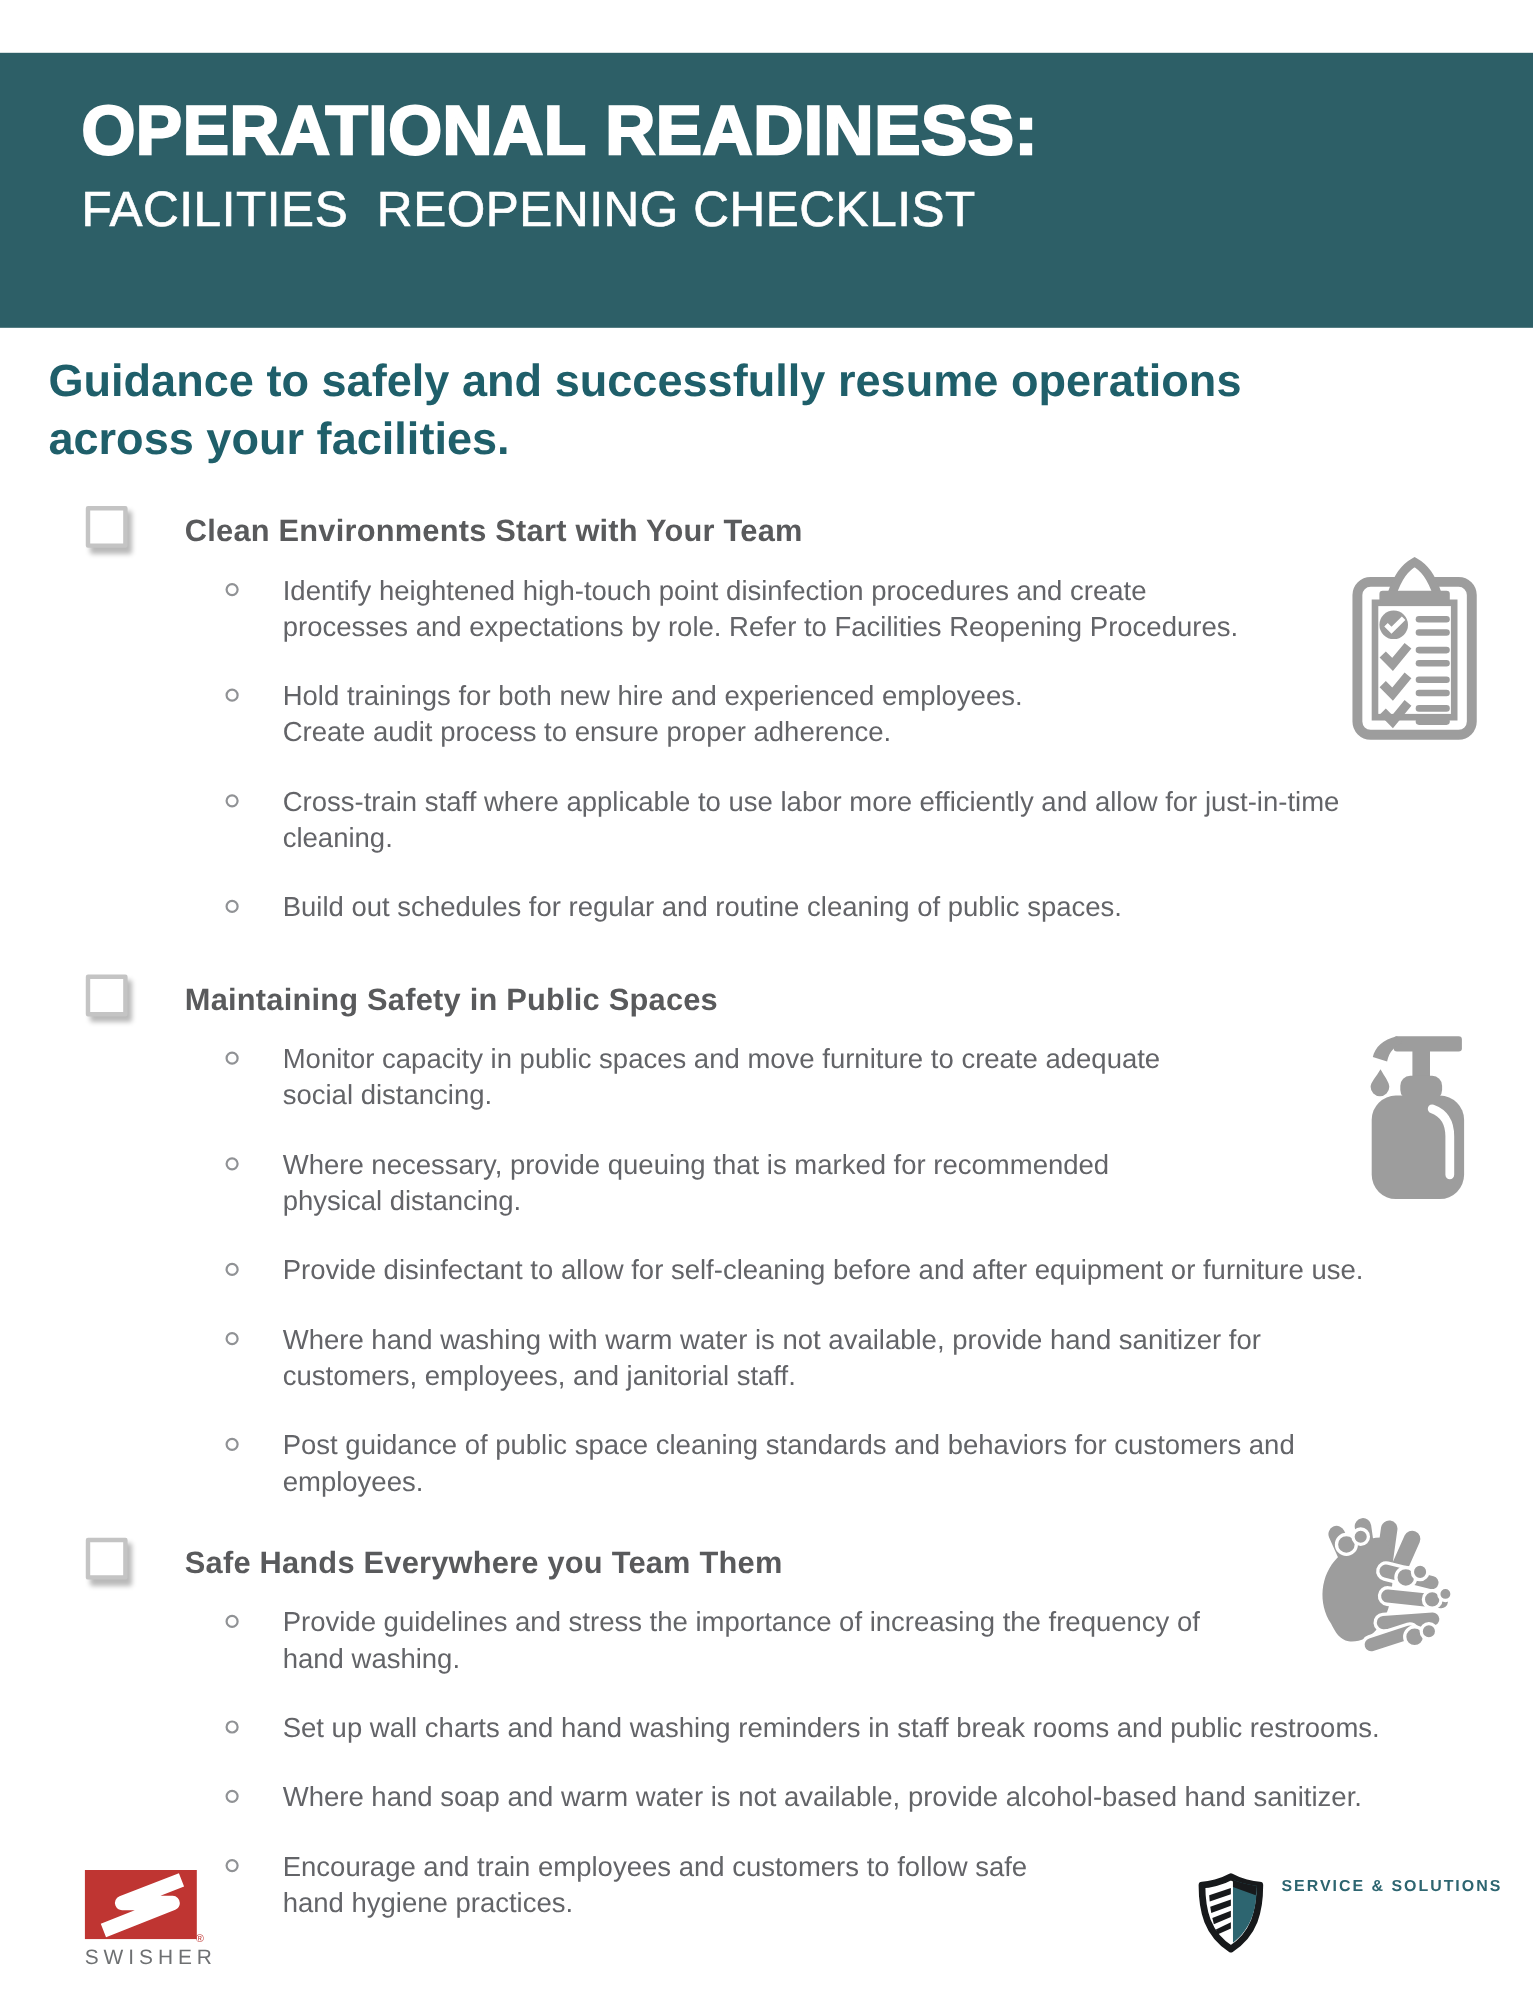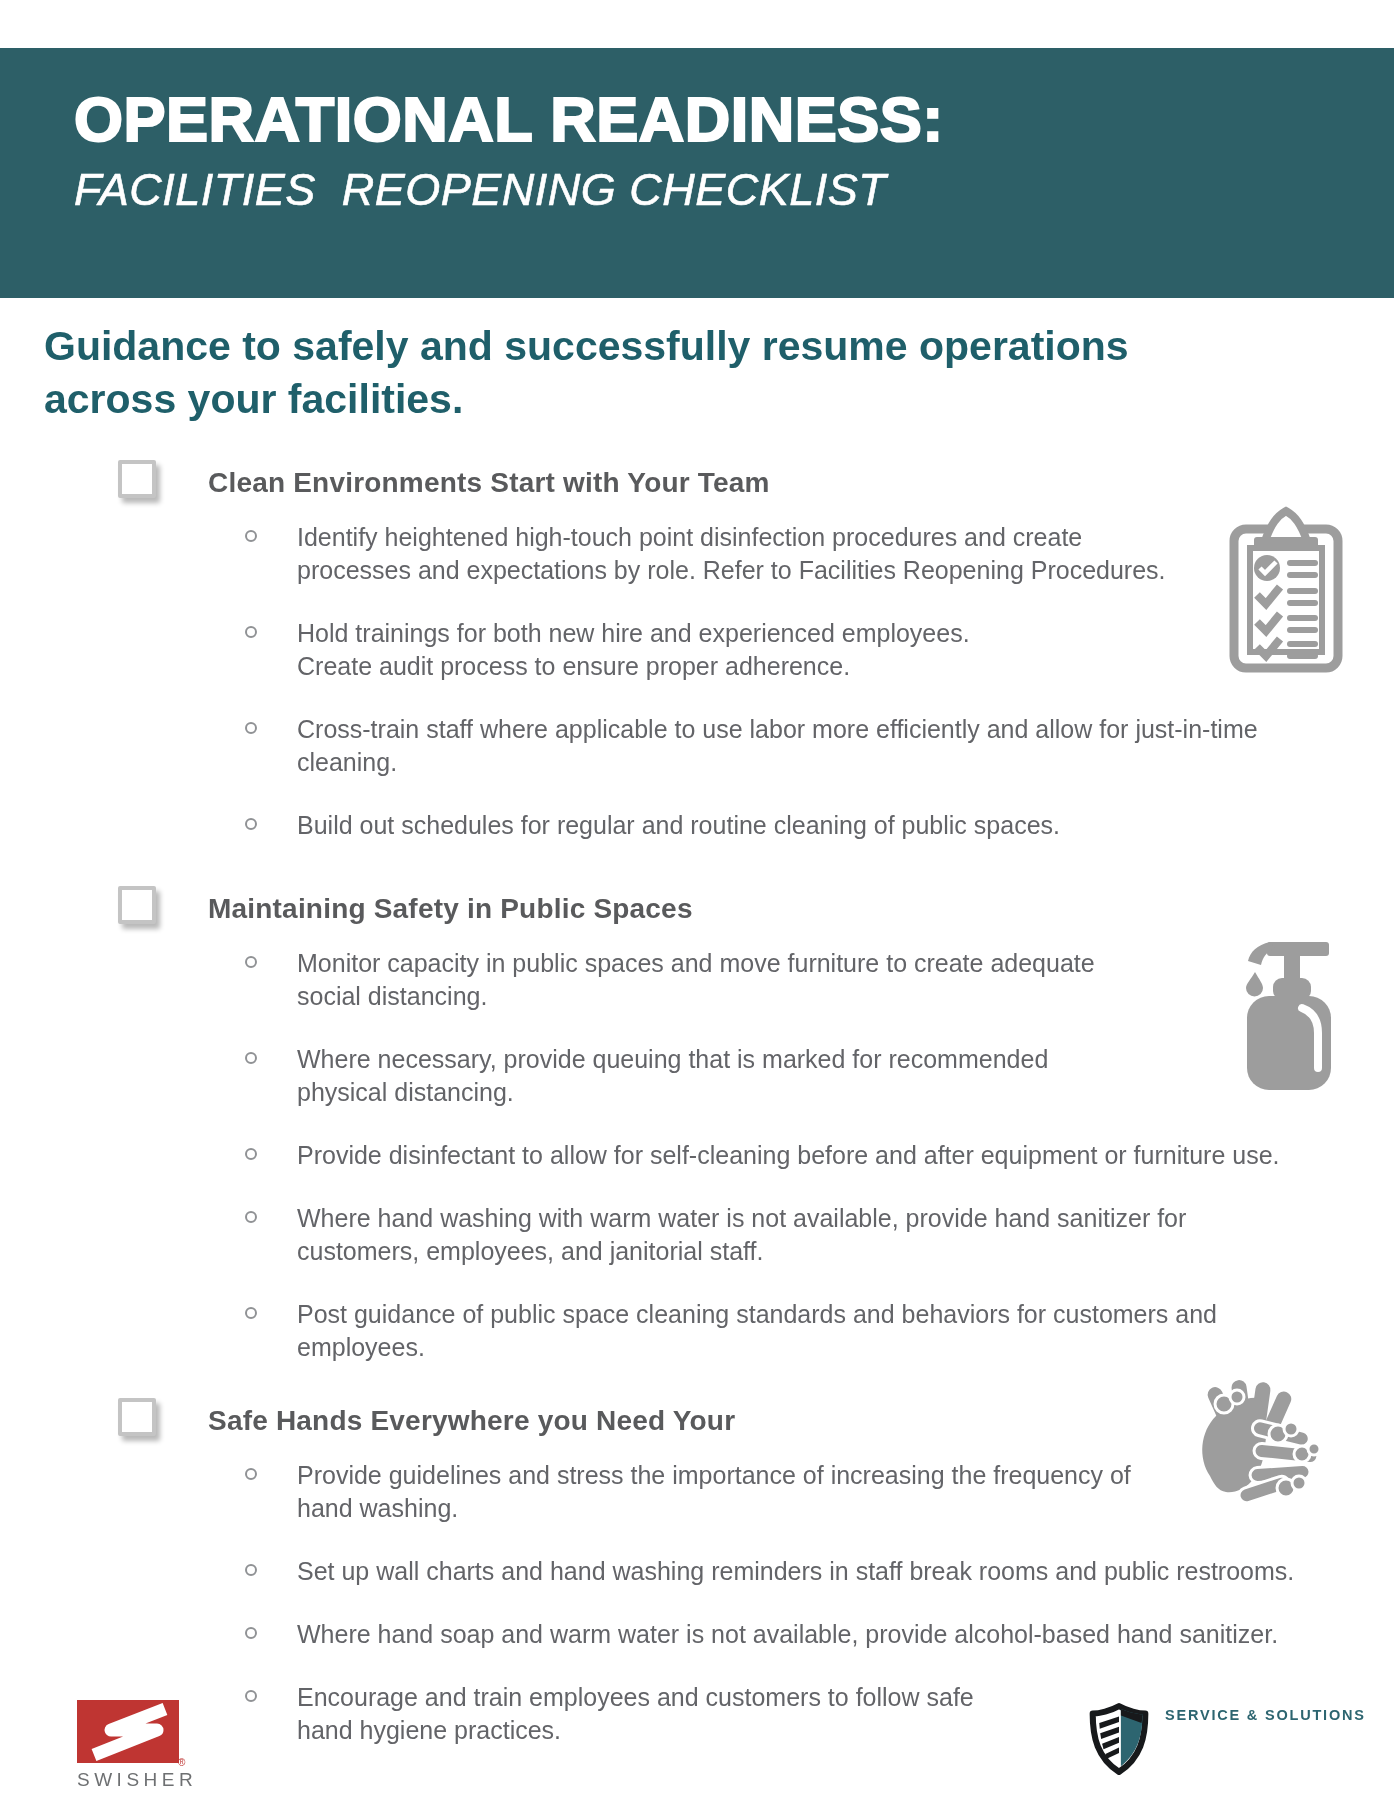--- a/index.html
+++ b/index.html
@@ -5,28 +5,28 @@
   * { margin:0; padding:0; box-sizing:border-box; }
   body { background:#ffffff; font-family:"Liberation Sans", sans-serif; }
   .page { position:relative; width:1394px; height:1810px; background:#ffffff; overflow:hidden;border-radius:14px; }
 
   
   .banner { position:absolute; top:48px; left:0; width:1394px; height:250px;
             background:#2D5F67; color:#ffffff; padding:36px 0 0 74px; }
   .banner-title { font-size:63px; font-weight:700; letter-spacing:0.5px; line-height:1.12;
                   -webkit-text-stroke:2.2px #ffffff; }
   .banner-subtitle { font-size:45px; font-weight:400; letter-spacing:0.5px; margin-top:9px;
-                     white-space:pre-wrap;font-style:italic; -webkit-text-stroke:0.6px #ffffff; }
+                     white-space:pre-wrap; -webkit-text-stroke:0.6px #ffffff; }
 
   
   .intro { position:absolute; top:320px; left:44px; font-size:41px; font-weight:700;
            color:#1F5F6A; line-height:1.3; white-space:pre-wrap; }
 
   
-  .section { position:absolute; left:0; width:1394px;padding-left:40px; }
+  .section { position:absolute; left:0; width:1394px; }
   .sec-head { display:flex; align-items:flex-start; padding-left:78px; gap:52px; margin-bottom:22px; }
   .checkbox { flex:0 0 auto; width:38px; height:38px; border:4px solid #C4C4C4; background:#ffffff;
               border-radius:2px; box-shadow:4px 5px 5px rgba(0,0,0,0.28); }
   .sec-title { font-size:28px; font-weight:700; color:#595A5C; padding-top:7px; letter-spacing:0.2px; }
   .bullets { list-style:none; padding:0 30px 0 205px; }
   .bullets li { display:flex; gap:40px; margin-bottom:30px; }
   .marker { flex:0 0 auto; width:12px; height:12px; border:2px solid #909295; border-radius:50%;
             margin-top:9px; }
   .btext { font-size:25px; color:#636468; line-height:33px; white-space:pre-wrap; }
 
@@ -121,21 +121,21 @@
         <span class="marker"></span>
         <span class="btext">Post guidance of public space cleaning standards and behaviors for customers and
 employees.</span>
       </li>
     </ul>
   </div>
 
   <div class="section" style="top:1398px">
     <div class="sec-head">
       <div class="checkbox"></div>
-      <div class="sec-title">Safe Hands Everywhere you Need Your</div>
+      <div class="sec-title">Safe Hands Everywhere you Team Them</div>
     </div>
     <ul class="bullets">
       <li>
         <span class="marker"></span>
         <span class="btext">Provide guidelines and stress the importance of increasing the frequency of
 hand washing.</span>
       </li>
       <li>
         <span class="marker"></span>
         <span class="btext">Set up wall charts and hand washing reminders in staff break rooms and public restrooms.</span>

